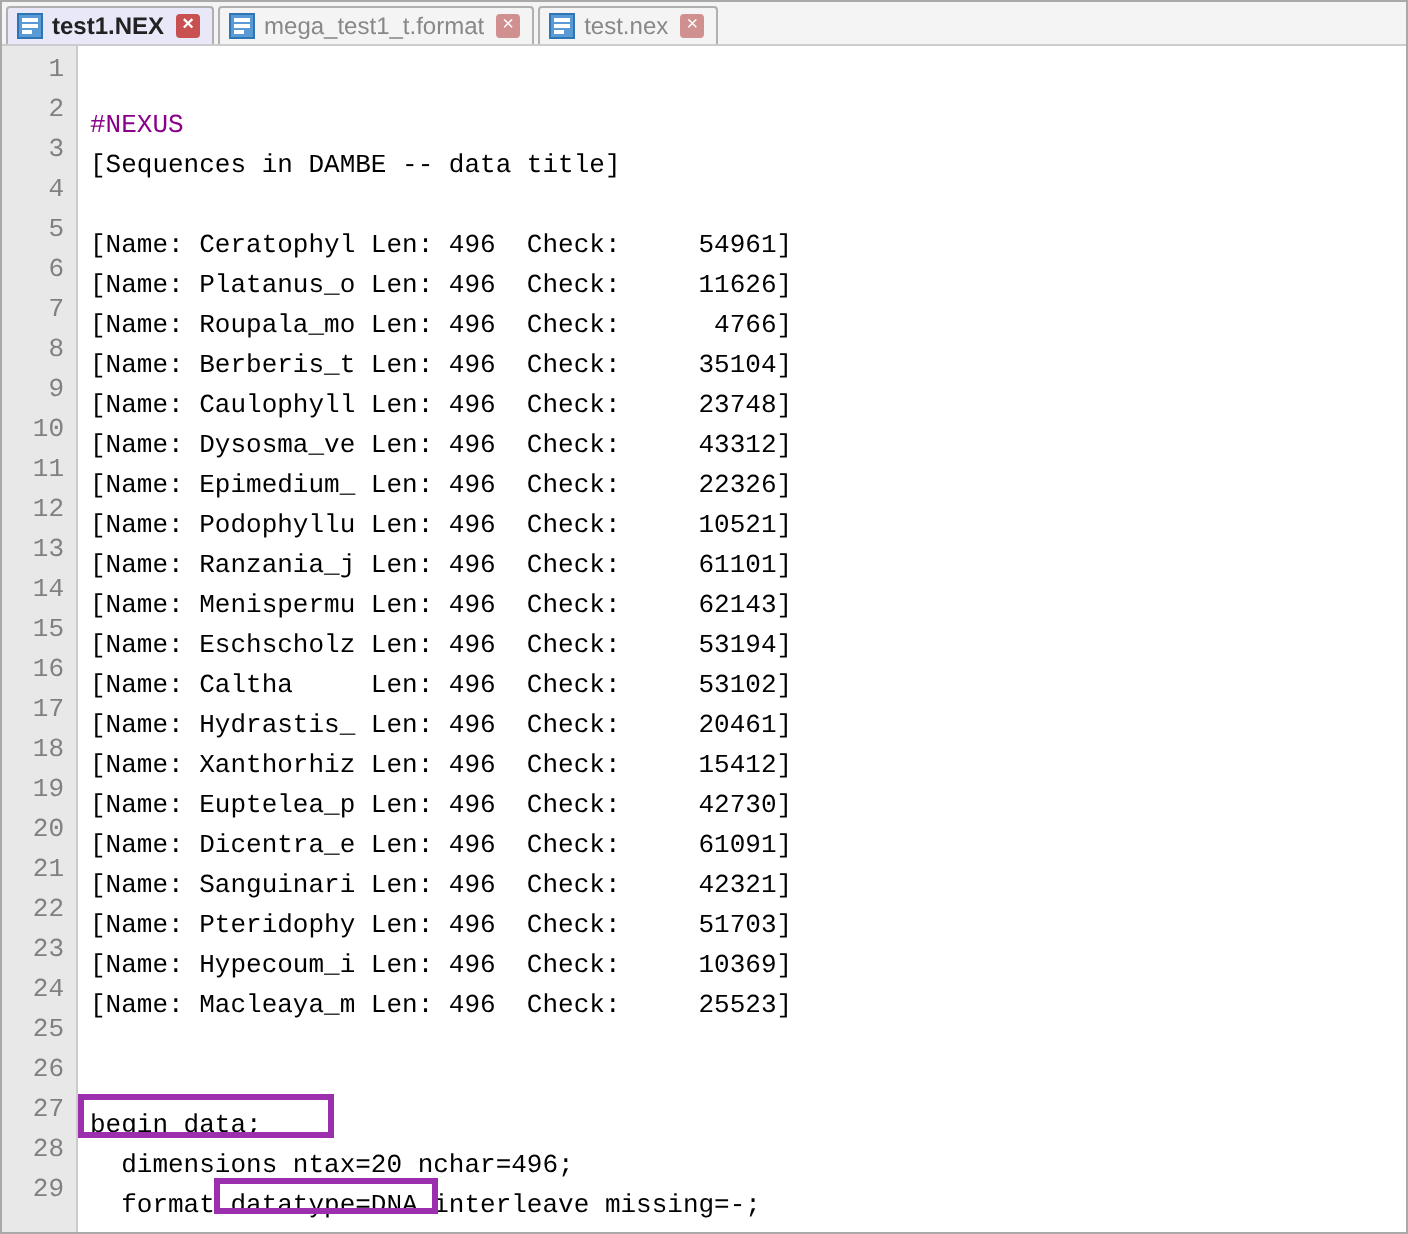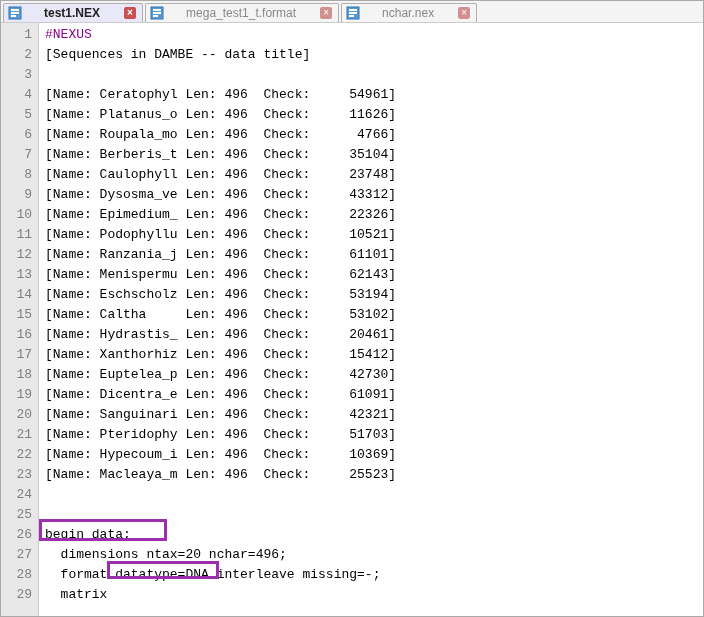--- a/index.html
+++ b/index.html
@@ -25,21 +25,21 @@
     padding: 1px 6px 1px 4px;
     margin-right: 2px;
     background: #f4f4f4;
     border: 1px solid #b0b0b0;
     border-bottom: none;
     border-radius: 2px 2px 0 0;
     font-family: "Segoe UI", Arial, sans-serif;
     font-size: 12px;
     color: #888;
     cursor: pointer;
-    gap: 22px;
+    gap: 4px;
   }
   .tab.active {
     background: #e8e8f8;
     color: #222;
     font-weight: bold;
   }
   .tab .file-icon svg { display:block; }
   .tab .close {
     width: 12px; height:12px;
     display:flex; align-items:center; justify-content:center;
@@ -70,20 +70,21 @@
     width:38px;
   }
   .code {
     flex:1;
     background:#fff;
     padding: 2px 0 4px 6px;
     color:#000;
     line-height:20px;
     white-space:pre;
     position:relative;
+    margin-top:28px;
   }
   .hl-purple { color:#8b008b; }
   .annot {
     position:absolute;
     border:3px solid #9b2fae;
     pointer-events:none;
   }
   #annot1 { left:0px; top:496px; width:128px; height:22px; }
   #annot2 { left:68px; top:538px; width:112px; height:18px; }
 </style>
@@ -117,21 +118,21 @@
   </div>
   <div class="tab inactive">
     <span class="file-icon">
       <svg width="14" height="14">
           <rect x="1" y="1" width="12" height="12" fill="#5b9bd5" stroke="#2e75b6"></rect>
           <rect x="3" y="3" width="8" height="2" fill="#fff"></rect>
           <rect x="3" y="6" width="8" height="2" fill="#fff"></rect>
           <rect x="3" y="9" width="5" height="2" fill="#fff"></rect>
         </svg>
     </span>
-    <span>nchar.nex</span>
+    <span>test.nex</span>
     <span class="close">×</span>
   </div>
 </div>
 
 <div class="editor-wrap">
   <div class="gutter" id="gutter">1<br>2<br>3<br>4<br>5<br>6<br>7<br>8<br>9<br>10<br>11<br>12<br>13<br>14<br>15<br>16<br>17<br>18<br>19<br>20<br>21<br>22<br>23<br>24<br>25<br>26<br>27<br>28<br>29<br></div>
   <div class="code" id="code"><span class="hl-purple">#NEXUS</span>
 [Sequences in DAMBE -- data title]
 
 [Name: Ceratophyl Len: 496  Check:     54961]

